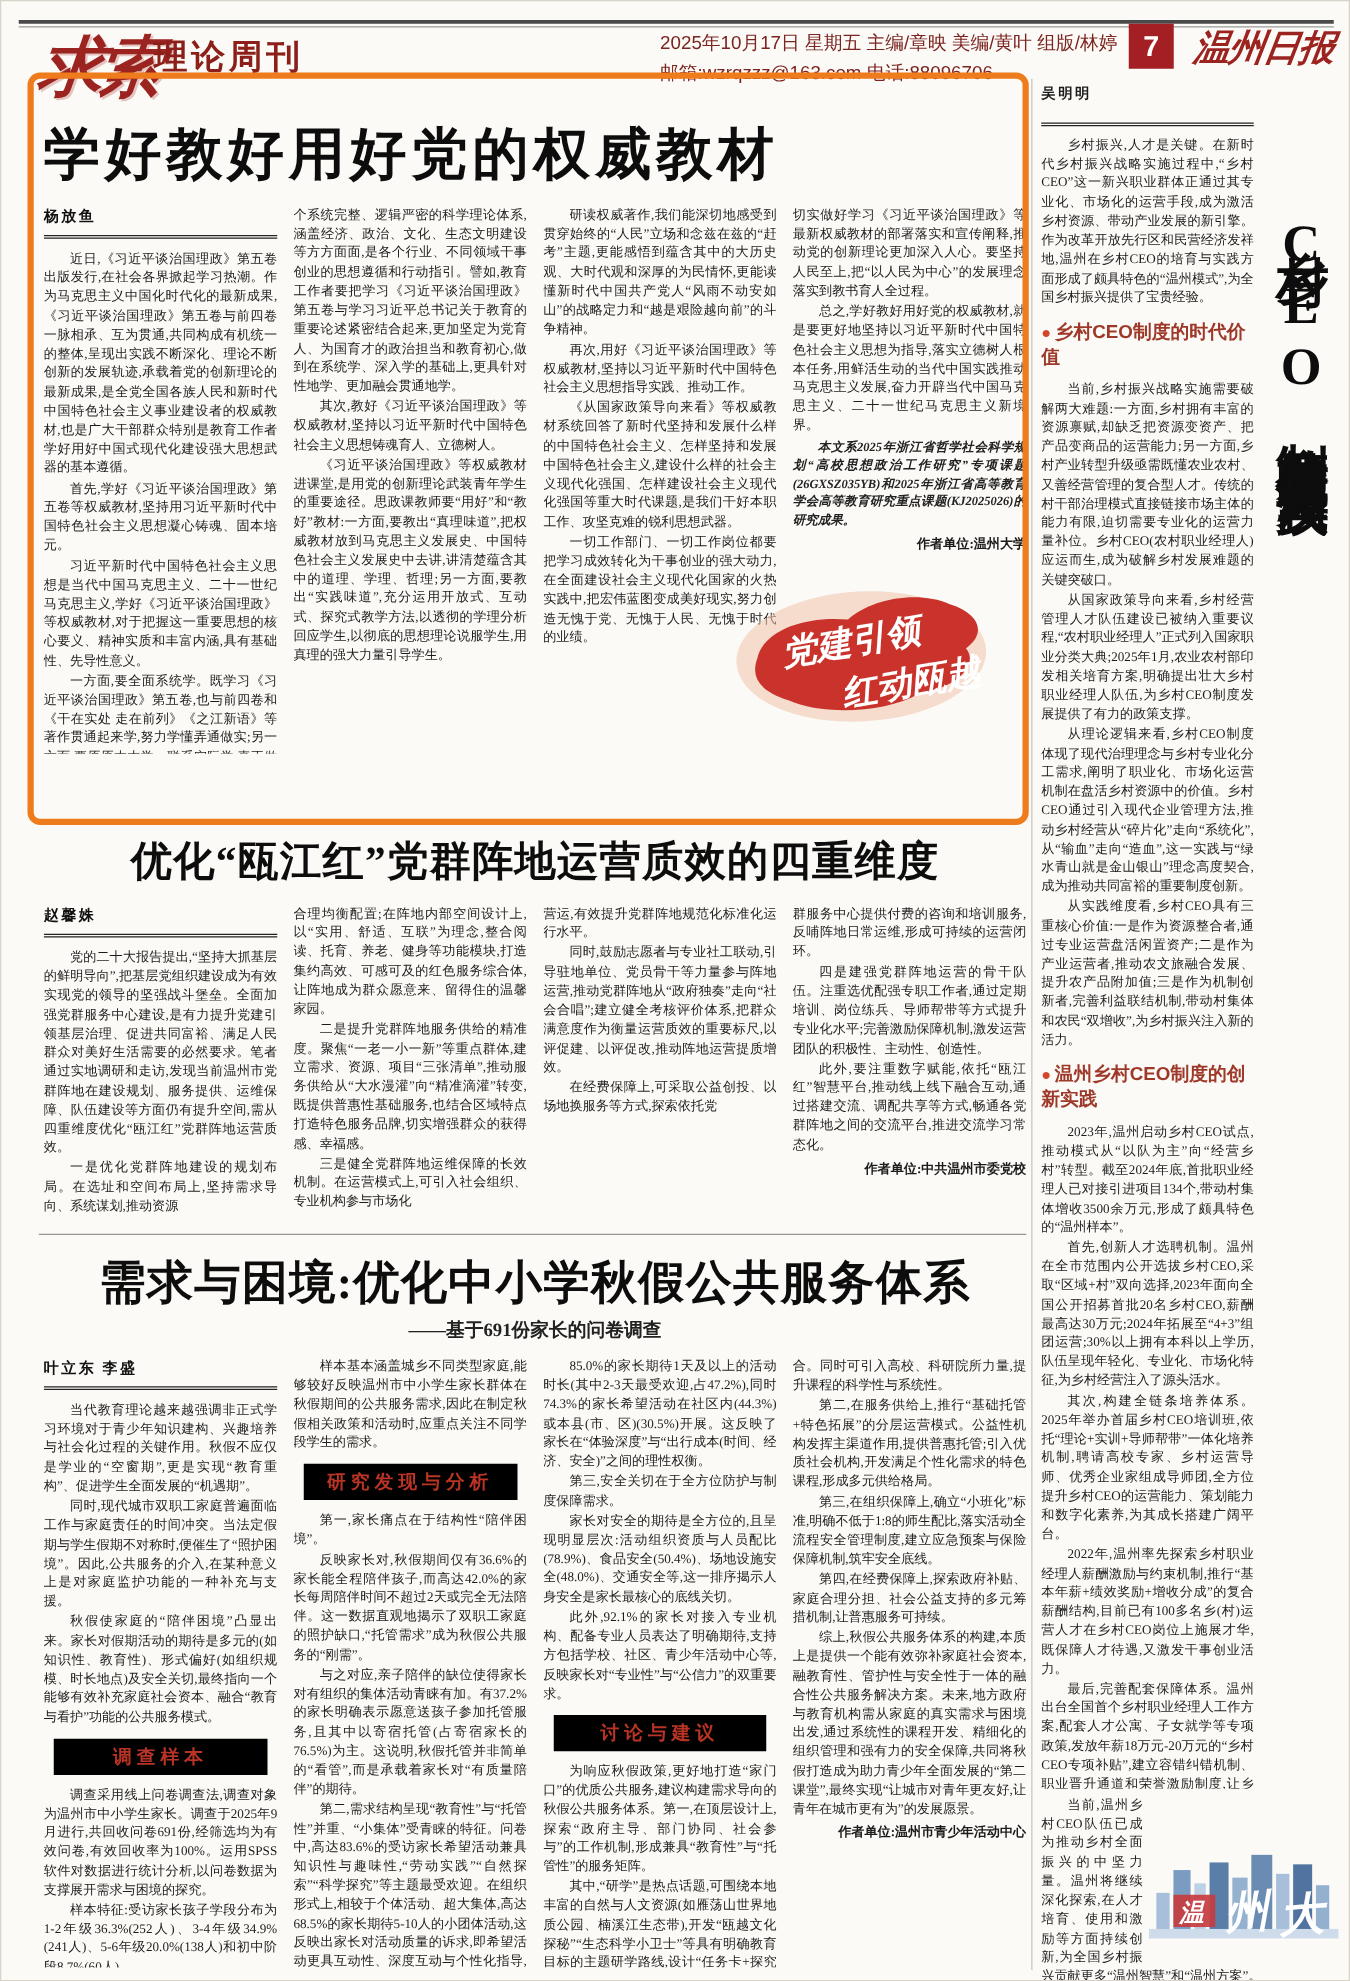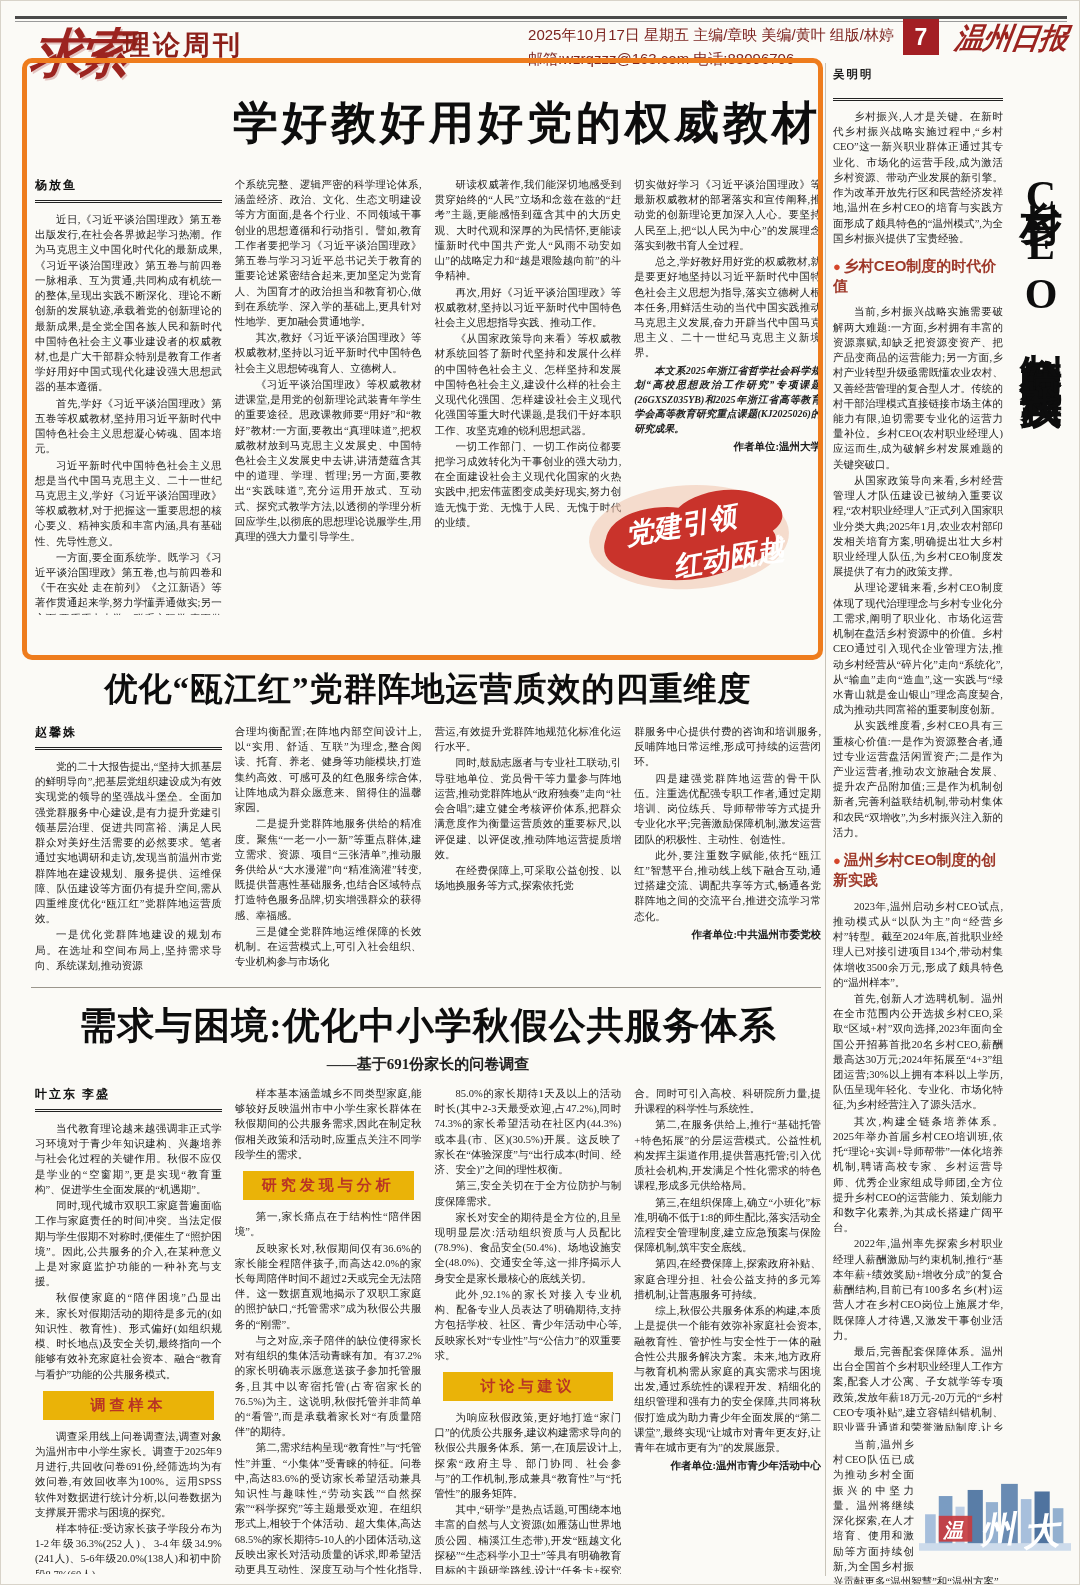--- a/index.html
+++ b/index.html
@@ -24,27 +24,27 @@
   
   .para{font-size:10.5px;line-height:1.45;text-align:justify;text-indent:2em;color:#1c1c1c;margin-bottom:1px}
   .para.noindent{text-indent:0}
   .cols{display:flex;gap:13px}
   .col{flex:1;overflow:hidden}
   .byline{font-size:12px;font-weight:bold;color:#111;border-bottom:3px double #222;
           padding-bottom:6px;margin-bottom:9px;letter-spacing:2px}
   .credit{font-size:10.5px;text-align:right;font-weight:bold;margin-top:4px}
   .note{font-size:10px;line-height:1.45;text-align:justify;font-style:italic;font-weight:bold;
         text-indent:2em;color:#222;margin-top:3px}
-  .subhead{background:#eab308;color:#b93425;font-weight:900;font-size:15px;text-align:center;
+  .subhead{background:#000000;color:#b93425;font-weight:900;font-size:15px;text-align:center;
            padding:5px 16px;margin:9px 8px;letter-spacing:4px;font-family:"Liberation Sans",sans-serif}
   .hrule{position:absolute;left:30px;width:790px;border-top:1px solid #9b968c}
   
   .article1{position:absolute;left:34px;top:66px;width:786px;height:588px}
-  .a1-headline{text-align:right;font-size:45px;font-weight:900;letter-spacing:4px;color:#0d0d0d;
-               font-family:"Liberation Sans",sans-serif;margin:26px 0 24px 0}
+  .a1-headline{text-align:left;font-size:45px;font-weight:900;letter-spacing:4px;color:#0d0d0d;
+               font-family:"Liberation Sans",sans-serif;margin:26px 0 12px 0}
   .a1-cols{height:438px;position:relative}
   .stamp{position:absolute;right:22px;top:295px;width:215px;height:130px;transform:rotate(-3deg)}
   .highlight-box{position:absolute;left:21px;top:57px;width:801px;height:602px;
                  border:5px solid #ee7c1d;border-radius:10px;z-index:40;pointer-events:none}
   
   .article2{position:absolute;left:34px;top:660px;width:786px;height:320px}
   .a2-headline{text-align:center;font-size:33px;font-weight:900;letter-spacing:1px;color:#0d0d0d;margin:6px 0 12px 0}
   .a2-cols{height:250px}
   
   .article3{position:absolute;left:34px;top:992px;width:786px;height:588px}

